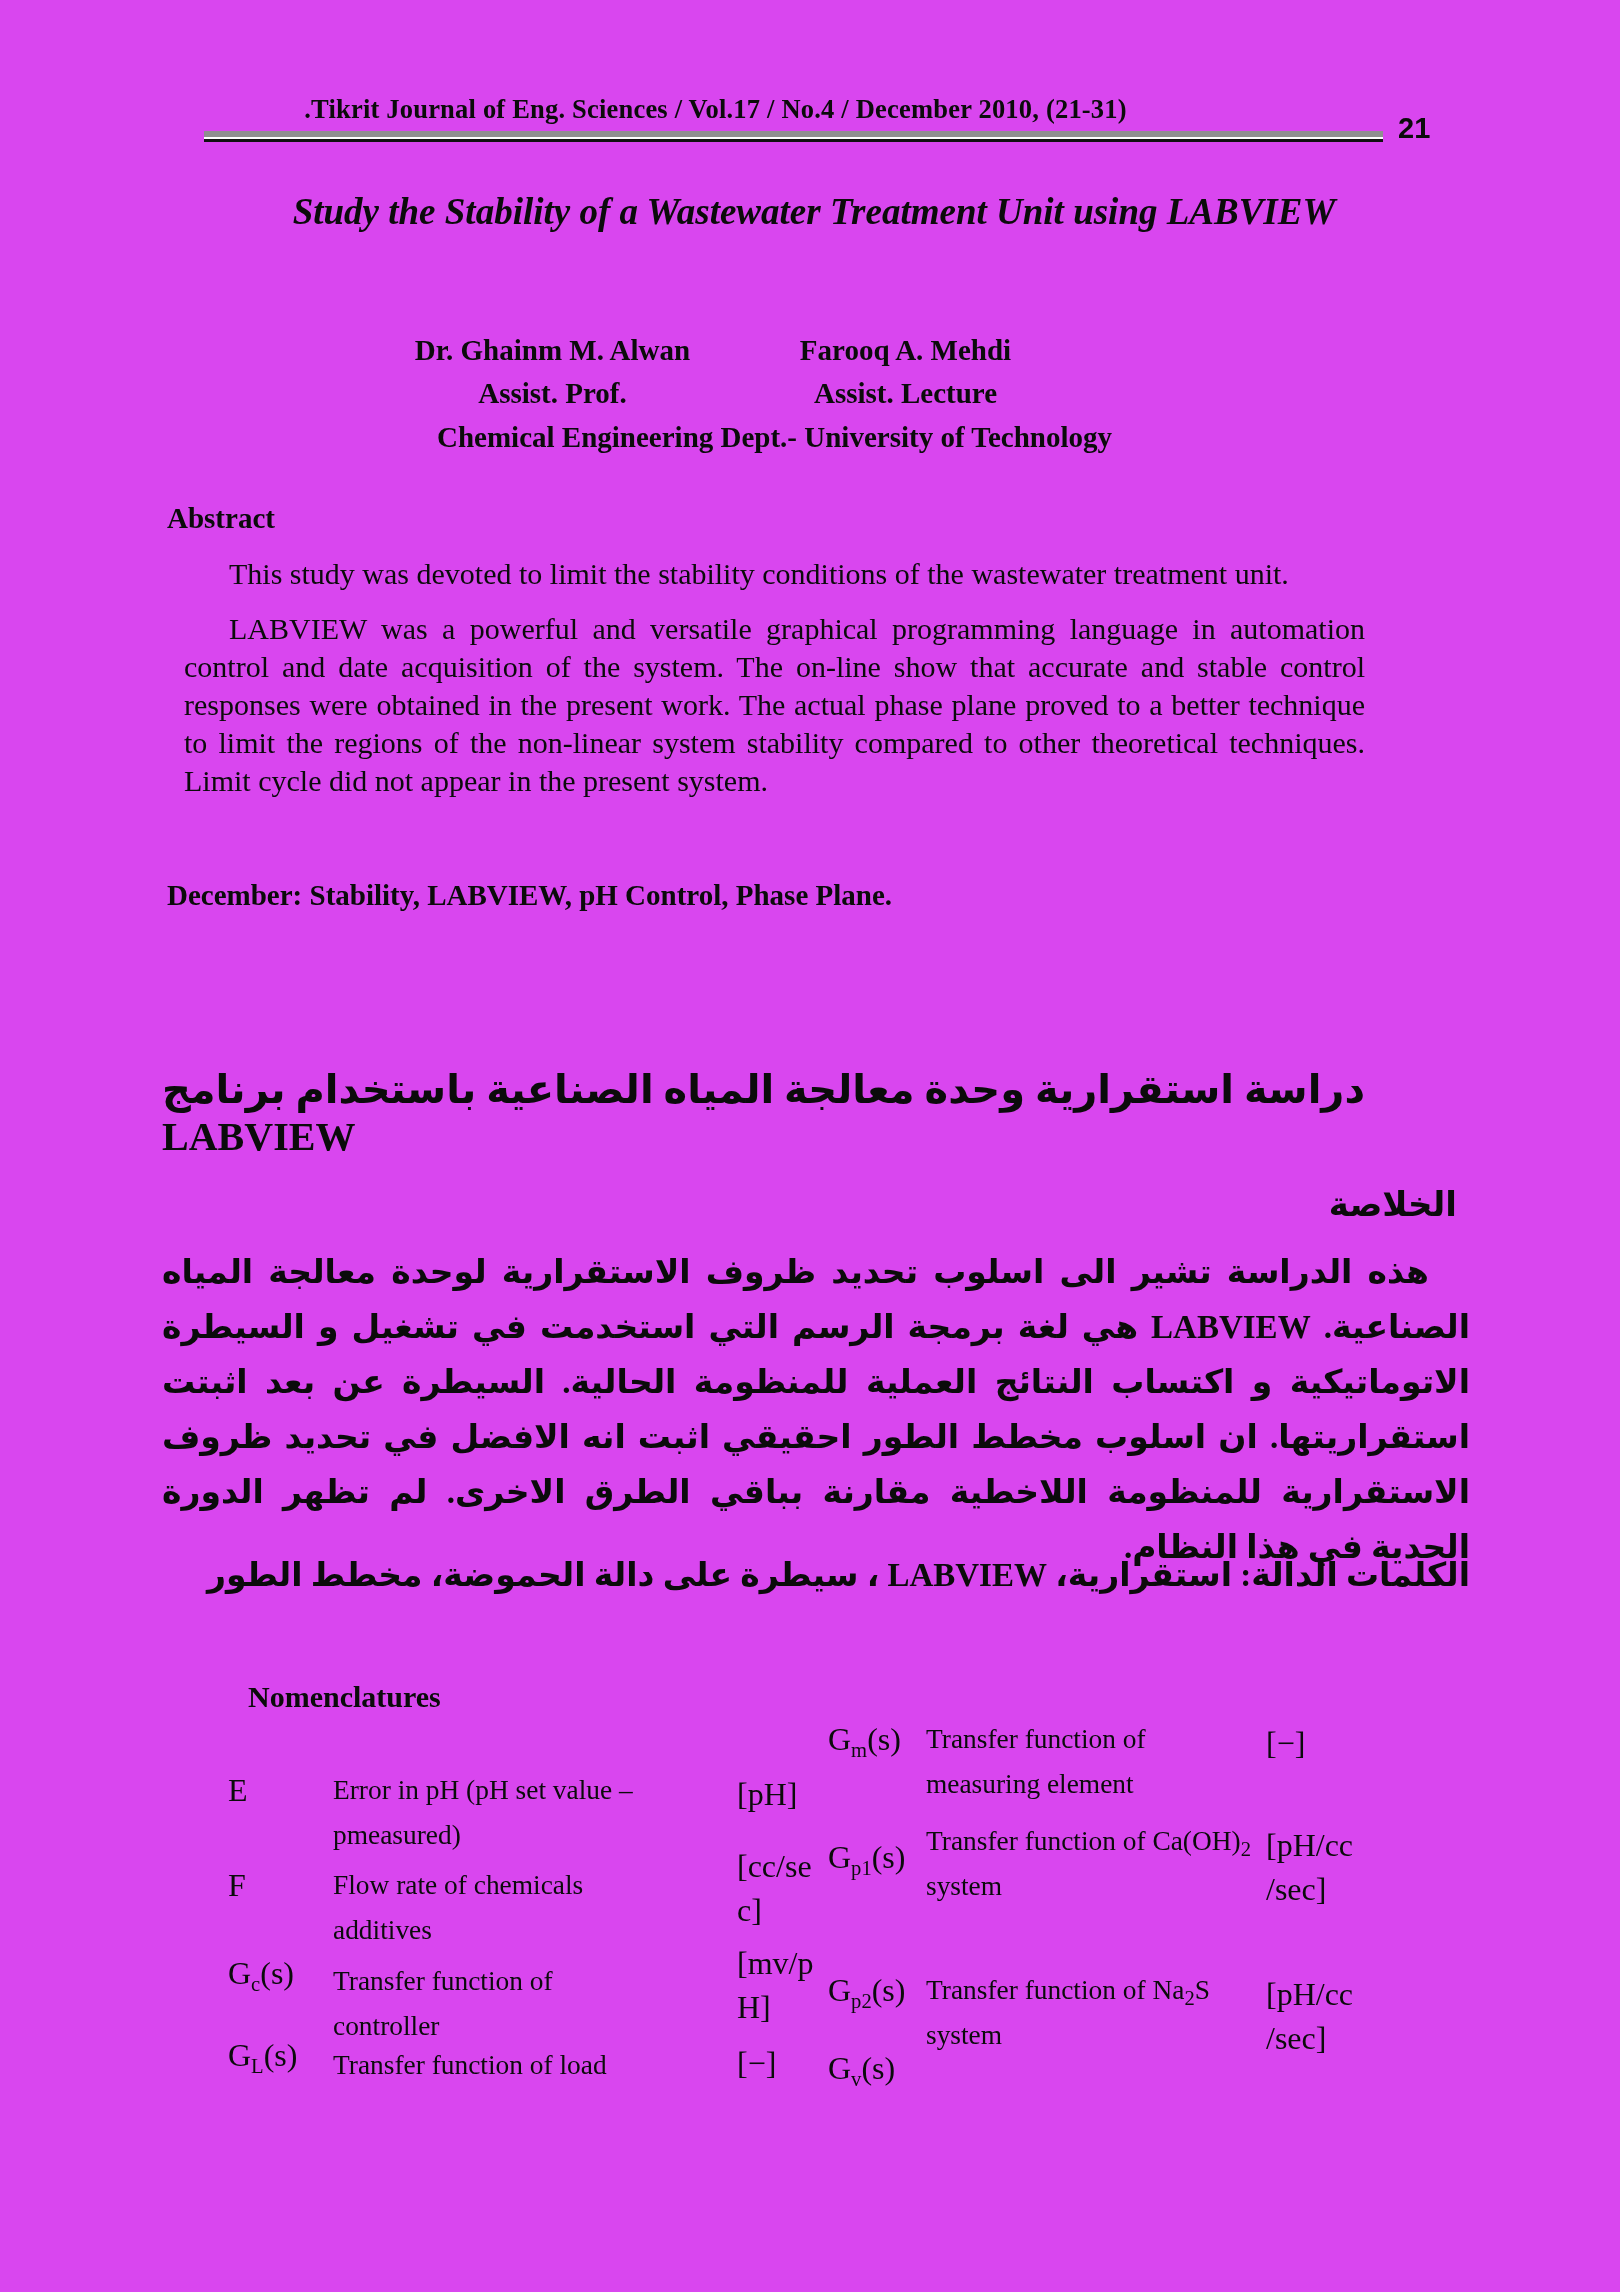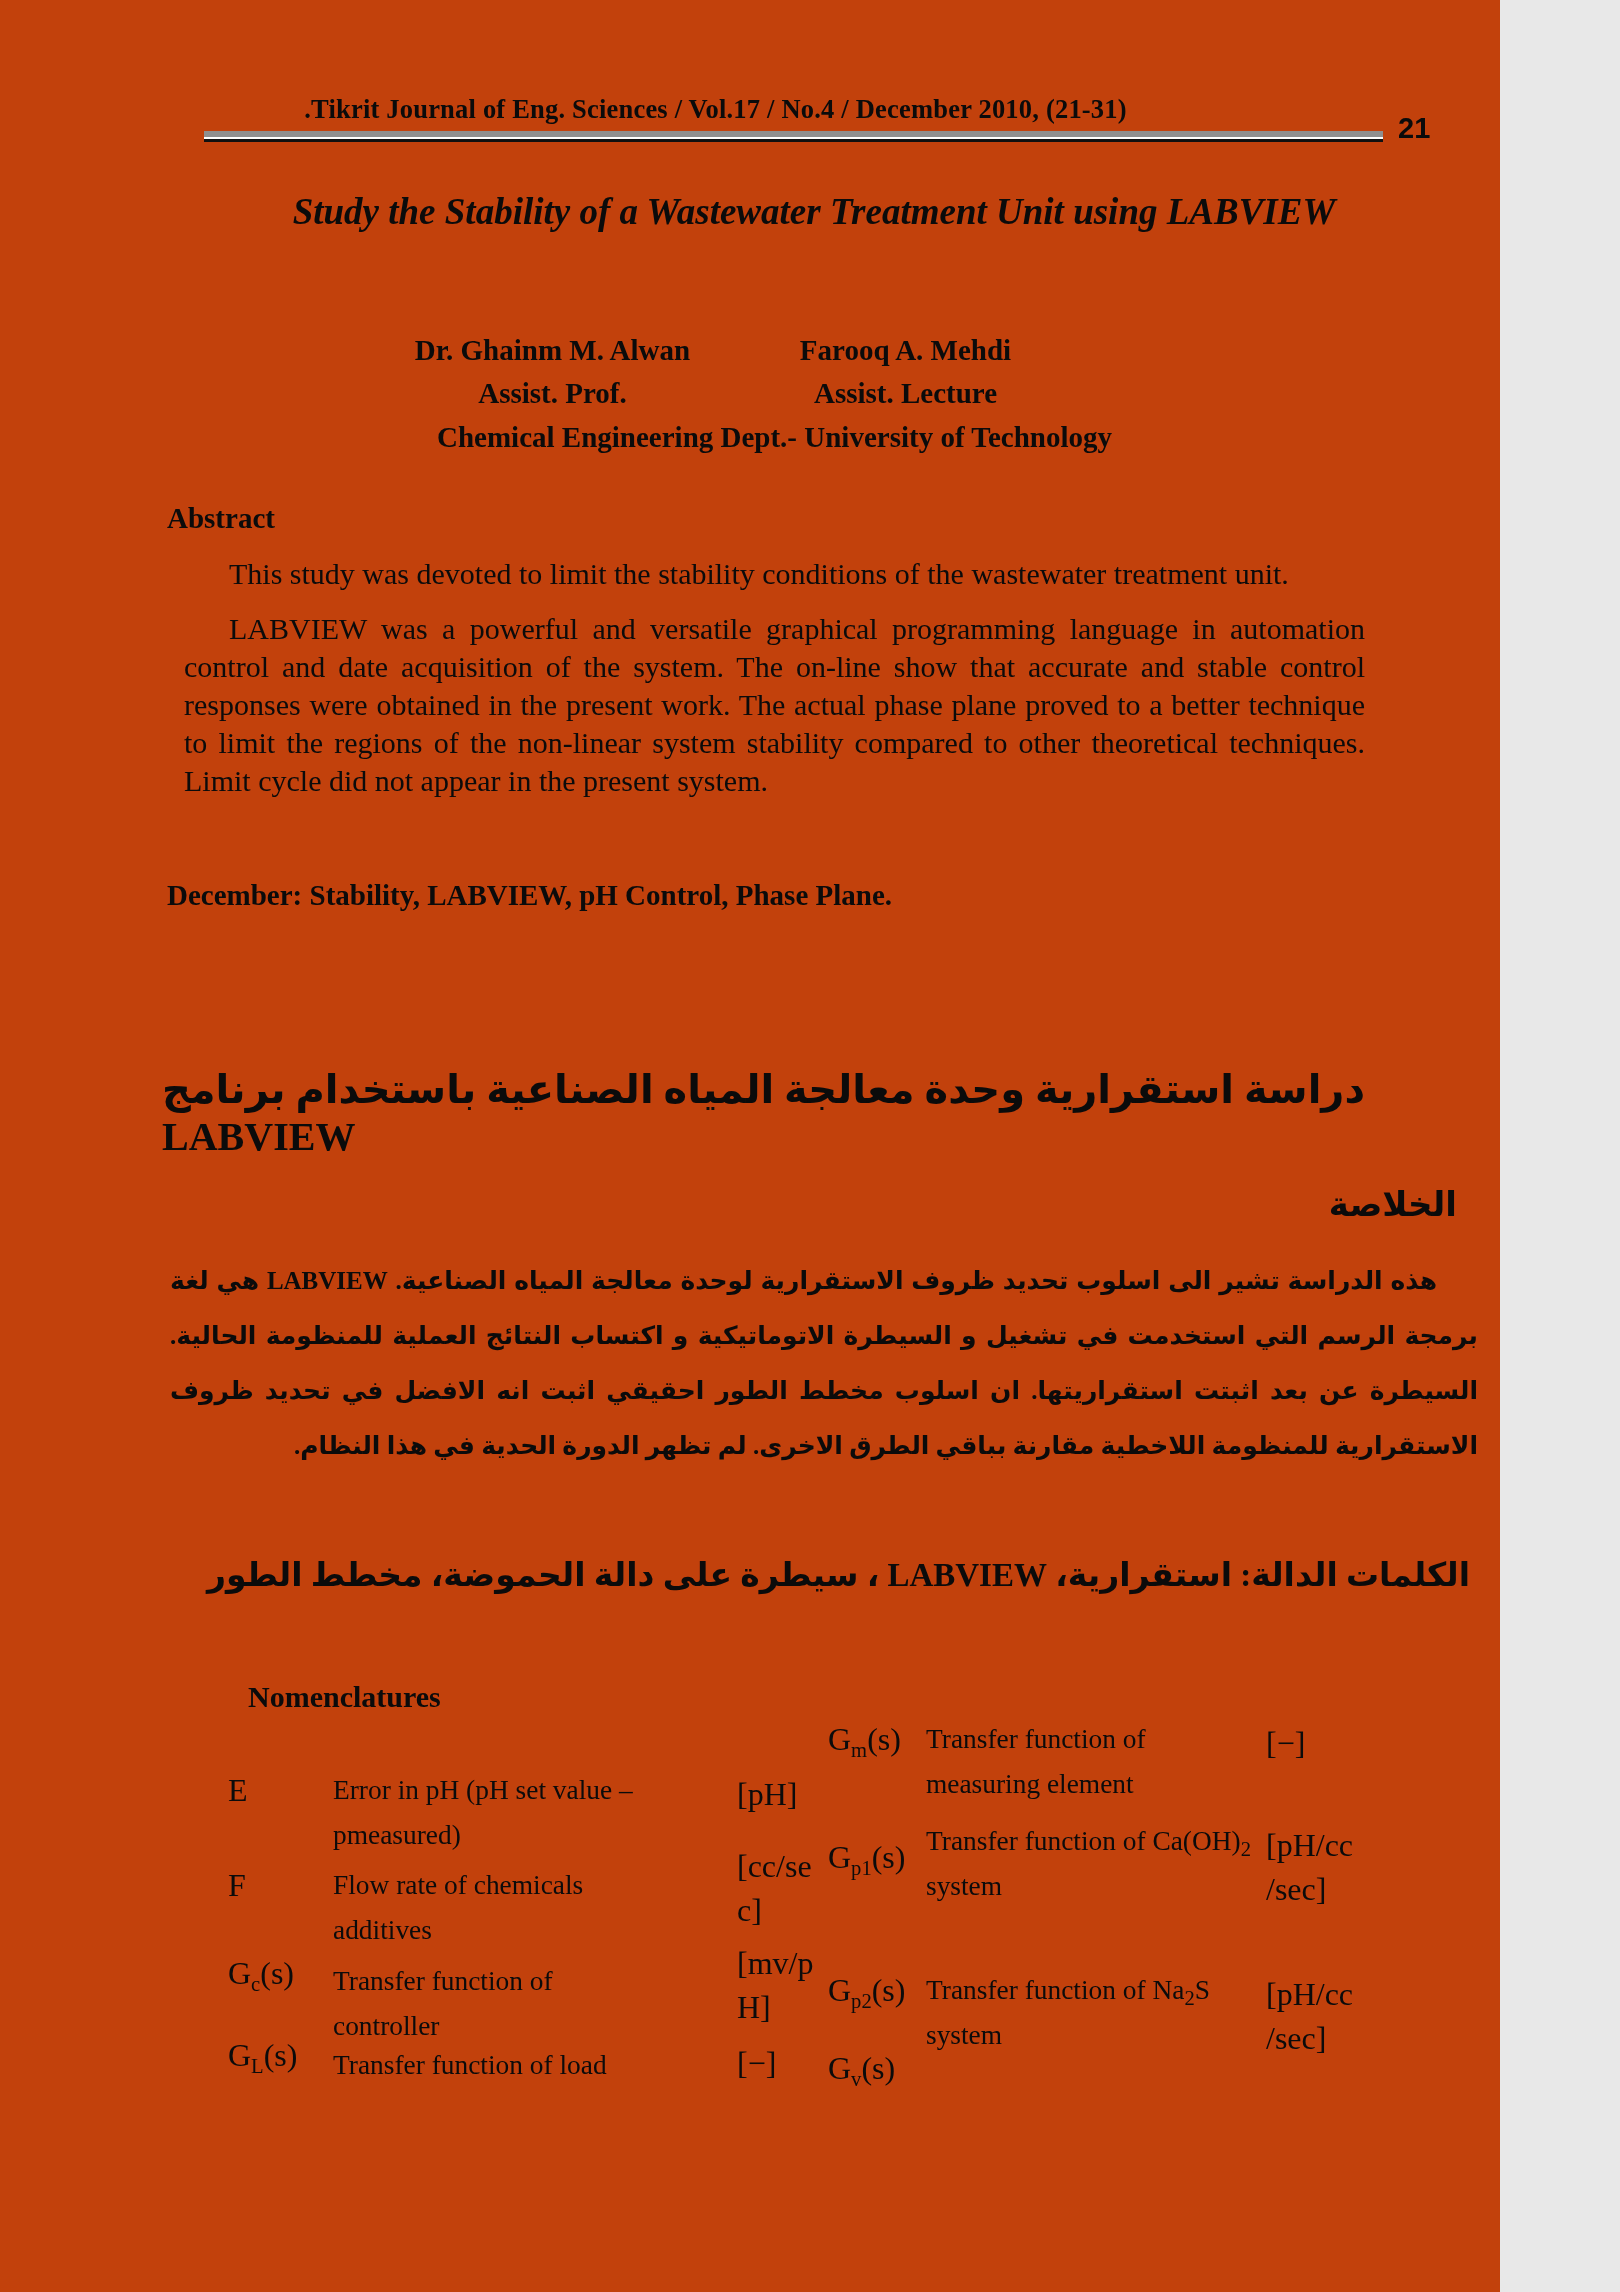--- a/index.html
+++ b/index.html
@@ -1,19 +1,19 @@
 <!DOCTYPE html>
 <html><head>
 <meta charset="utf-8">
 <style>
   html,body{margin:0;padding:0;background:#e8e8e8;}
   #page{
     position:relative;
-    width:1500px;height:2293px;
-    background:#c2410c;
+    width:1620px;height:2293px;
+    background:#d946ef;
     color:#0b0b0b;
     font-family:"Liberation Serif","DejaVu Serif",serif;
     overflow:hidden;
   }
   .abs{position:absolute;}
   
   #journal-line{
     left:98px;top:94px;width:1235px;
     text-align:center;font-weight:bold;font-size:26.5px;letter-spacing:0.2px;
   }
@@ -37,21 +37,21 @@
     margin:17px;font-size:30px;line-height:38px;
     text-align:justify;text-indent:45px;
   }
   #keywords-line{left:167px;top:879px;width:1215px;font-weight:bold;font-size:29px;}
   
   .ar{font-family:"Liberation Serif","DejaVu Sans",sans-serif;direction:rtl;font-weight:bold;}
   #arabic-title{left:162px;top:1066px;width:1308px;text-align:left;font-size:40px;}
   #arabic-abstract-heading{left:149px;top:1184px;width:1308px;font-size:34px;}
   #arabic-abstract-paragraph{
     left:162px;top:1245px;width:1308px;
-    font-size:25px;line-height:55px;text-align:justify;text-indent:41px;margin:8px;
+    font-size:33px;line-height:55px;text-align:justify;text-indent:41px;margin:0;
   }
   #arabic-keywords-line{left:162px;top:1555px;width:1308px;text-align:right;font-size:33px;}
   
   #nomenclature-heading{left:248px;top:1680px;font-weight:bold;font-size:30px;}
   .nrow{position:absolute;display:grid;}
   .nrow.lcol{left:228px;width:667px;grid-template-columns:105px 372px 1fr;}
   .nrow.rcol{left:828px;width:647px;grid-template-columns:98px 340px 1fr;}
   .nsym{font-size:32px;}
   .nsym sub,.dl1 sub{font-size:20.6px;}
   .ndesc{font-size:27.4px;line-height:37px;}

